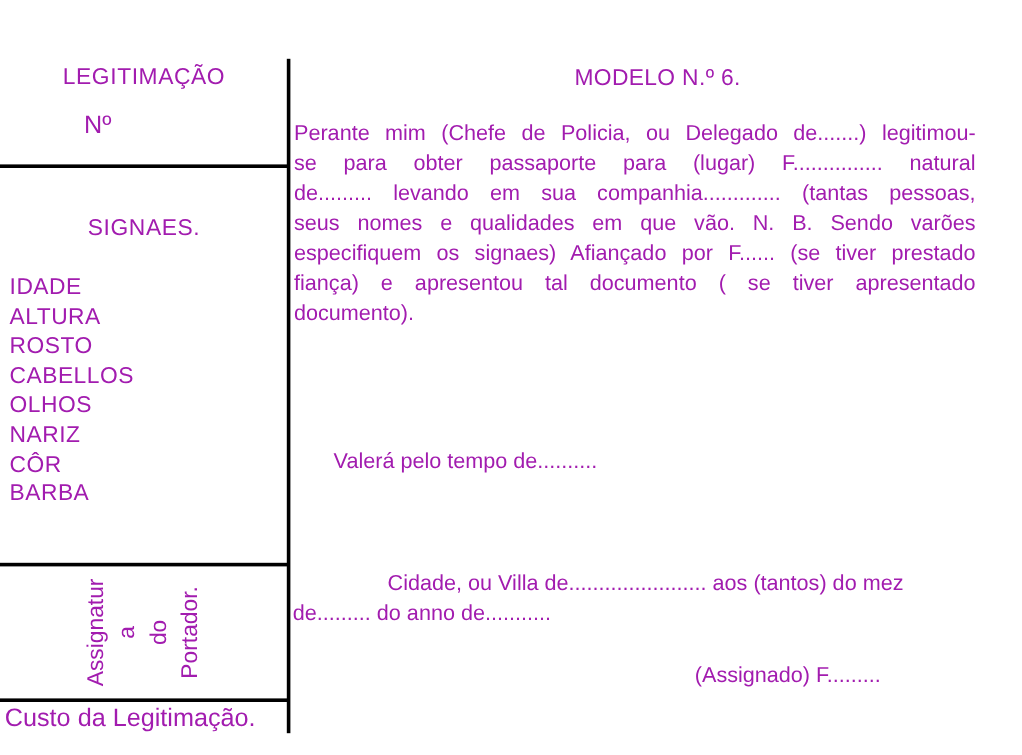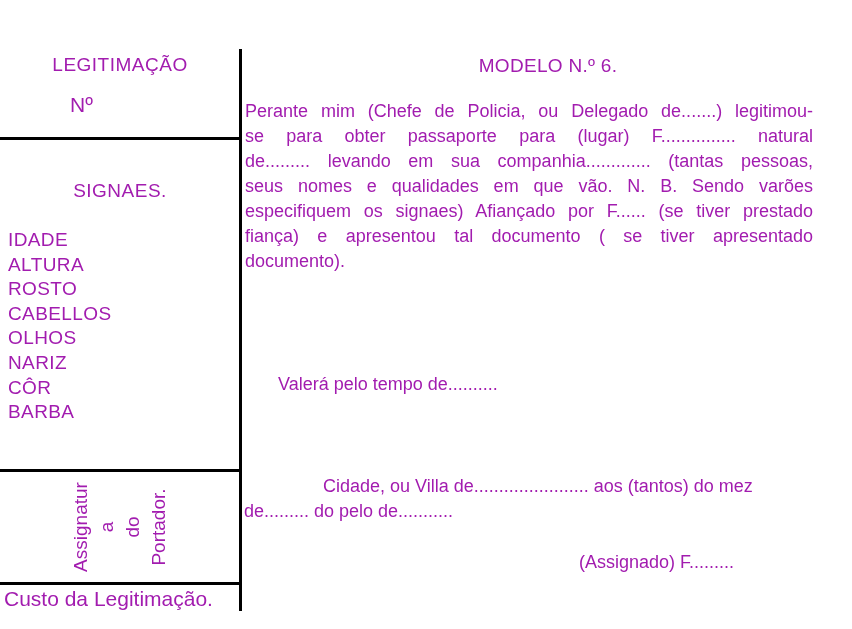--- a/index.html
+++ b/index.html
@@ -89,17 +89,17 @@
     <div class="pline">de......... levando em sua companhia............. (tantas pessoas,</div>
     <div class="pline">seus nomes e qualidades em que vão. N. B. Sendo varões</div>
     <div class="pline">especifiquem os signaes) Afiançado por F...... (se tiver prestado</div>
     <div class="pline">fiança) e apresentou tal documento ( se tiver apresentado</div>
     <div class="pline pline-last">documento).</div>
   </div>
 
   <div class="abs validity">Valerá pelo tempo de..........</div>
 
   <div class="abs place-line1">Cidade, ou Villa de....................... aos (tantos) do mez</div>
-  <div class="abs place-line2">de......... do pelo de...........</div>
+  <div class="abs place-line2">de......... do anno de...........</div>
 
   <div class="abs assignado">(Assignado) F.........</div>
 
 </div>
 
 </body></html>

